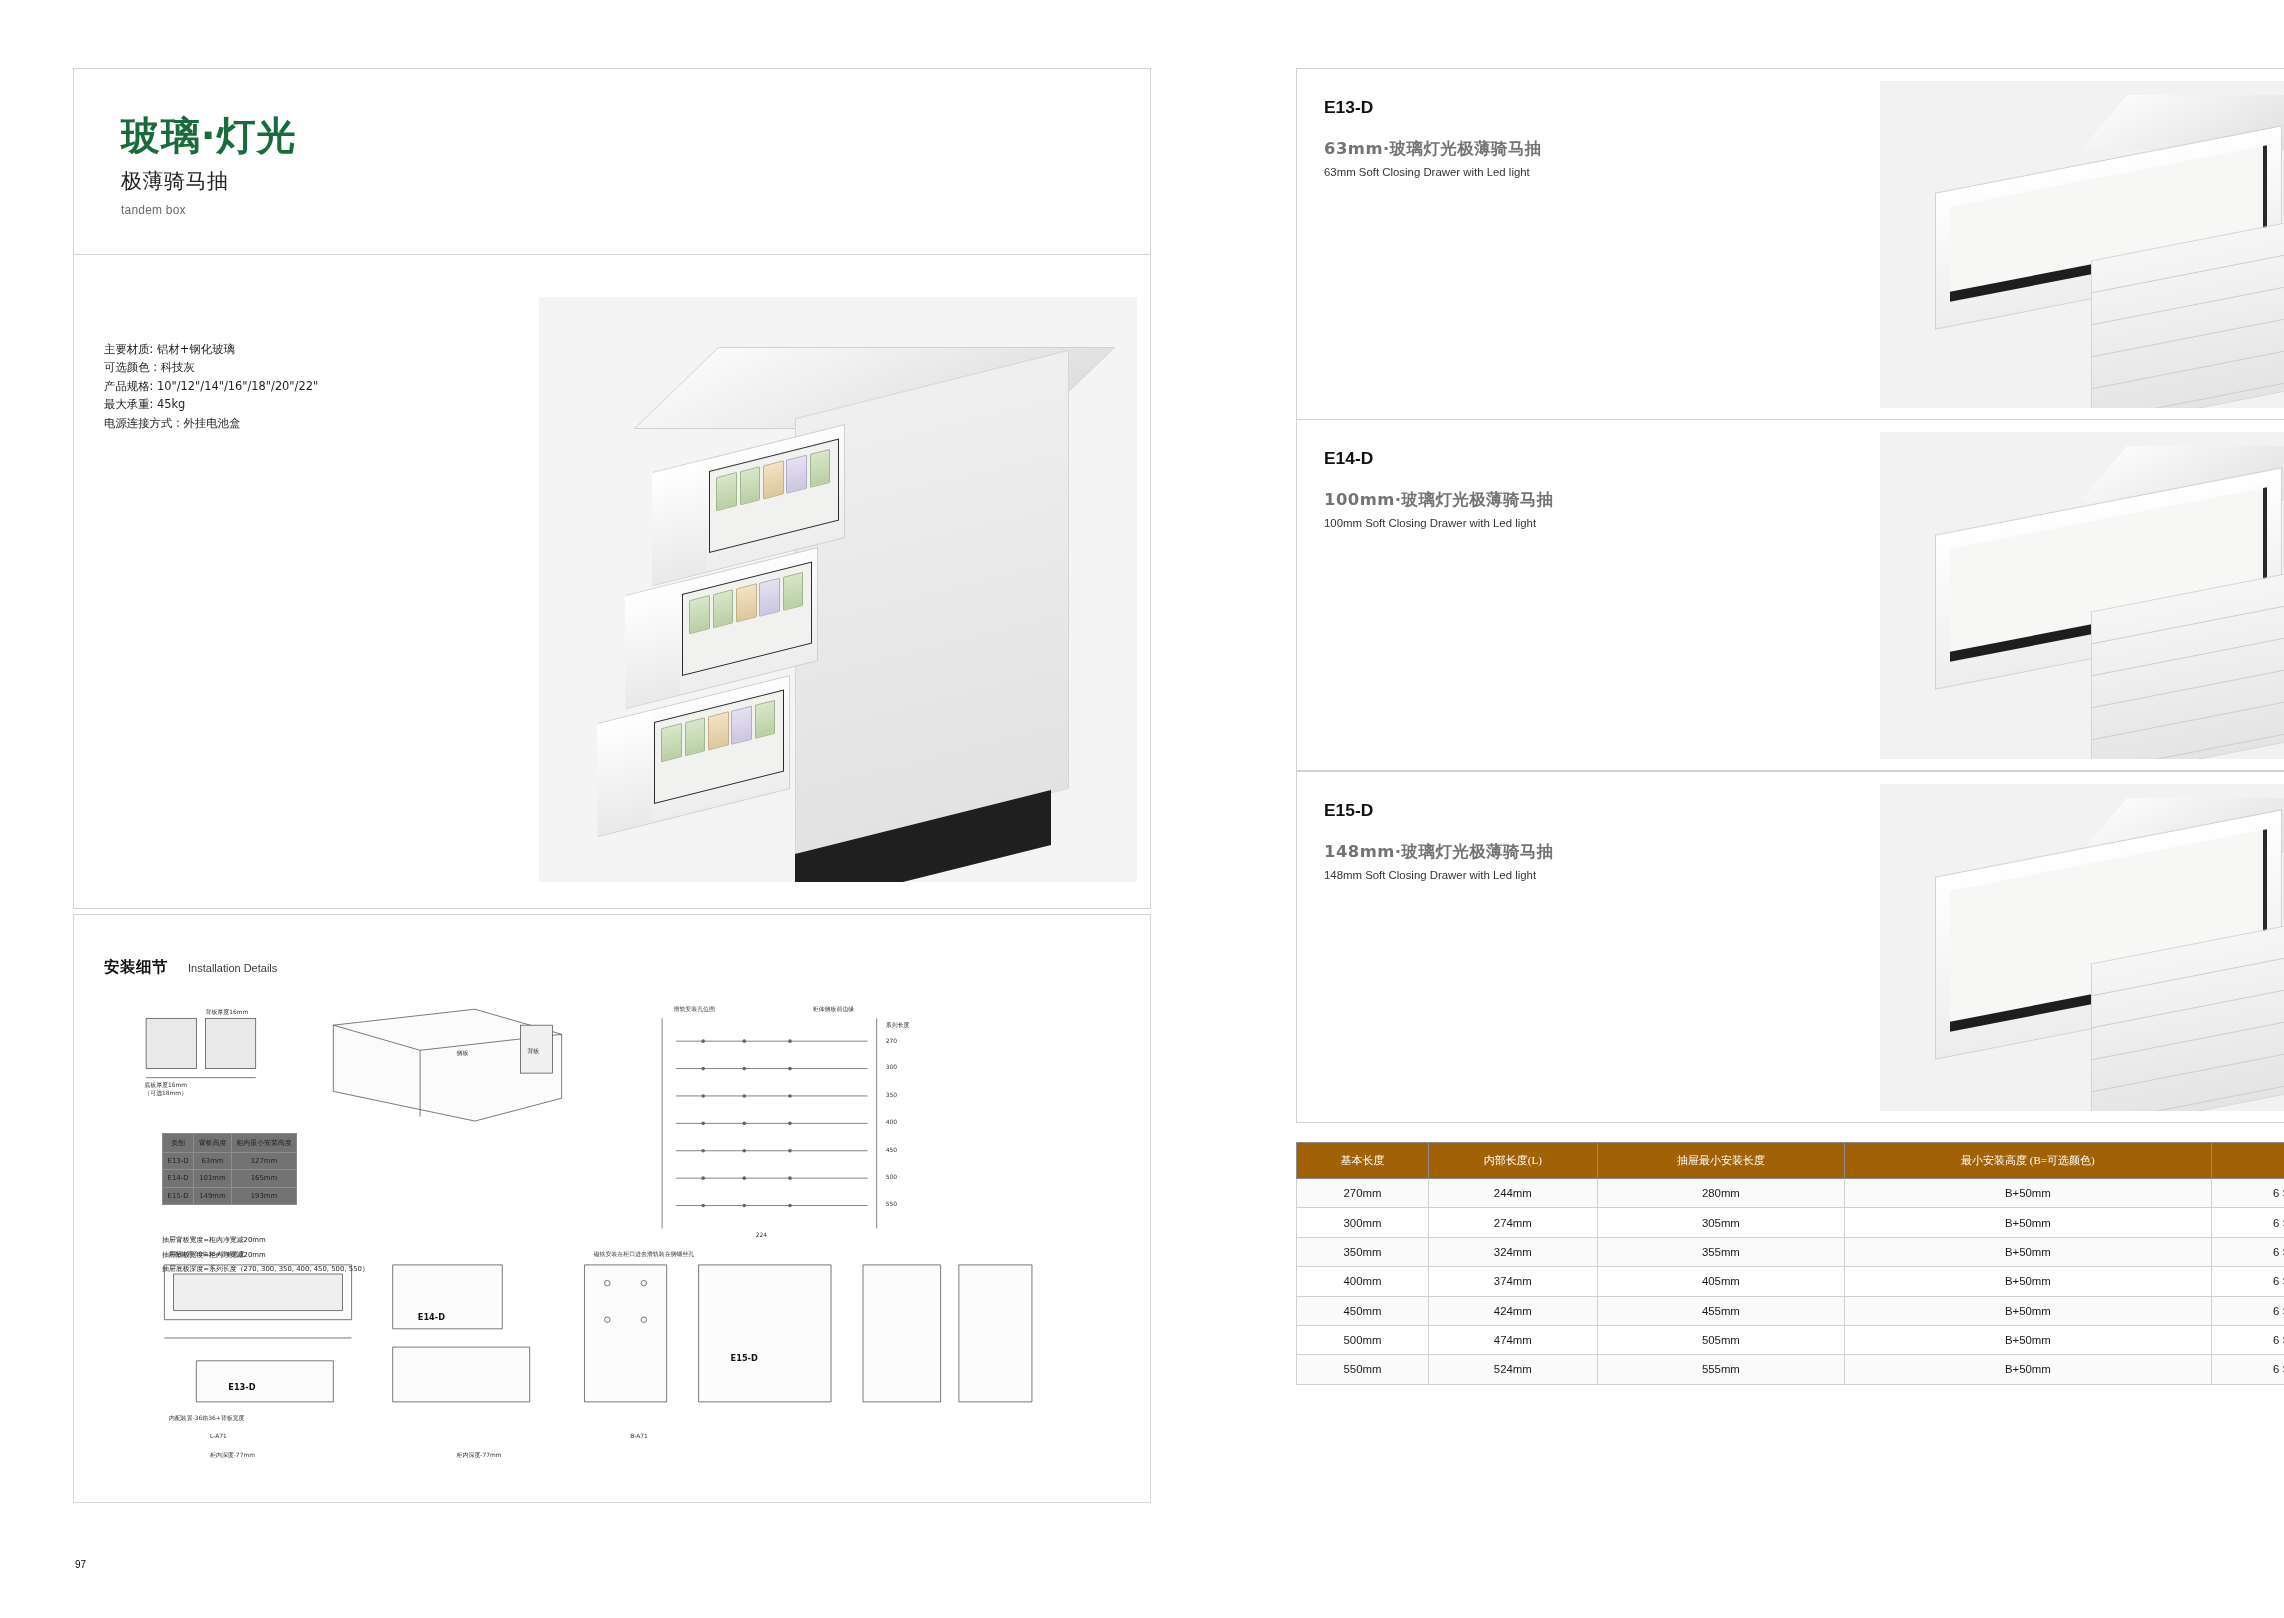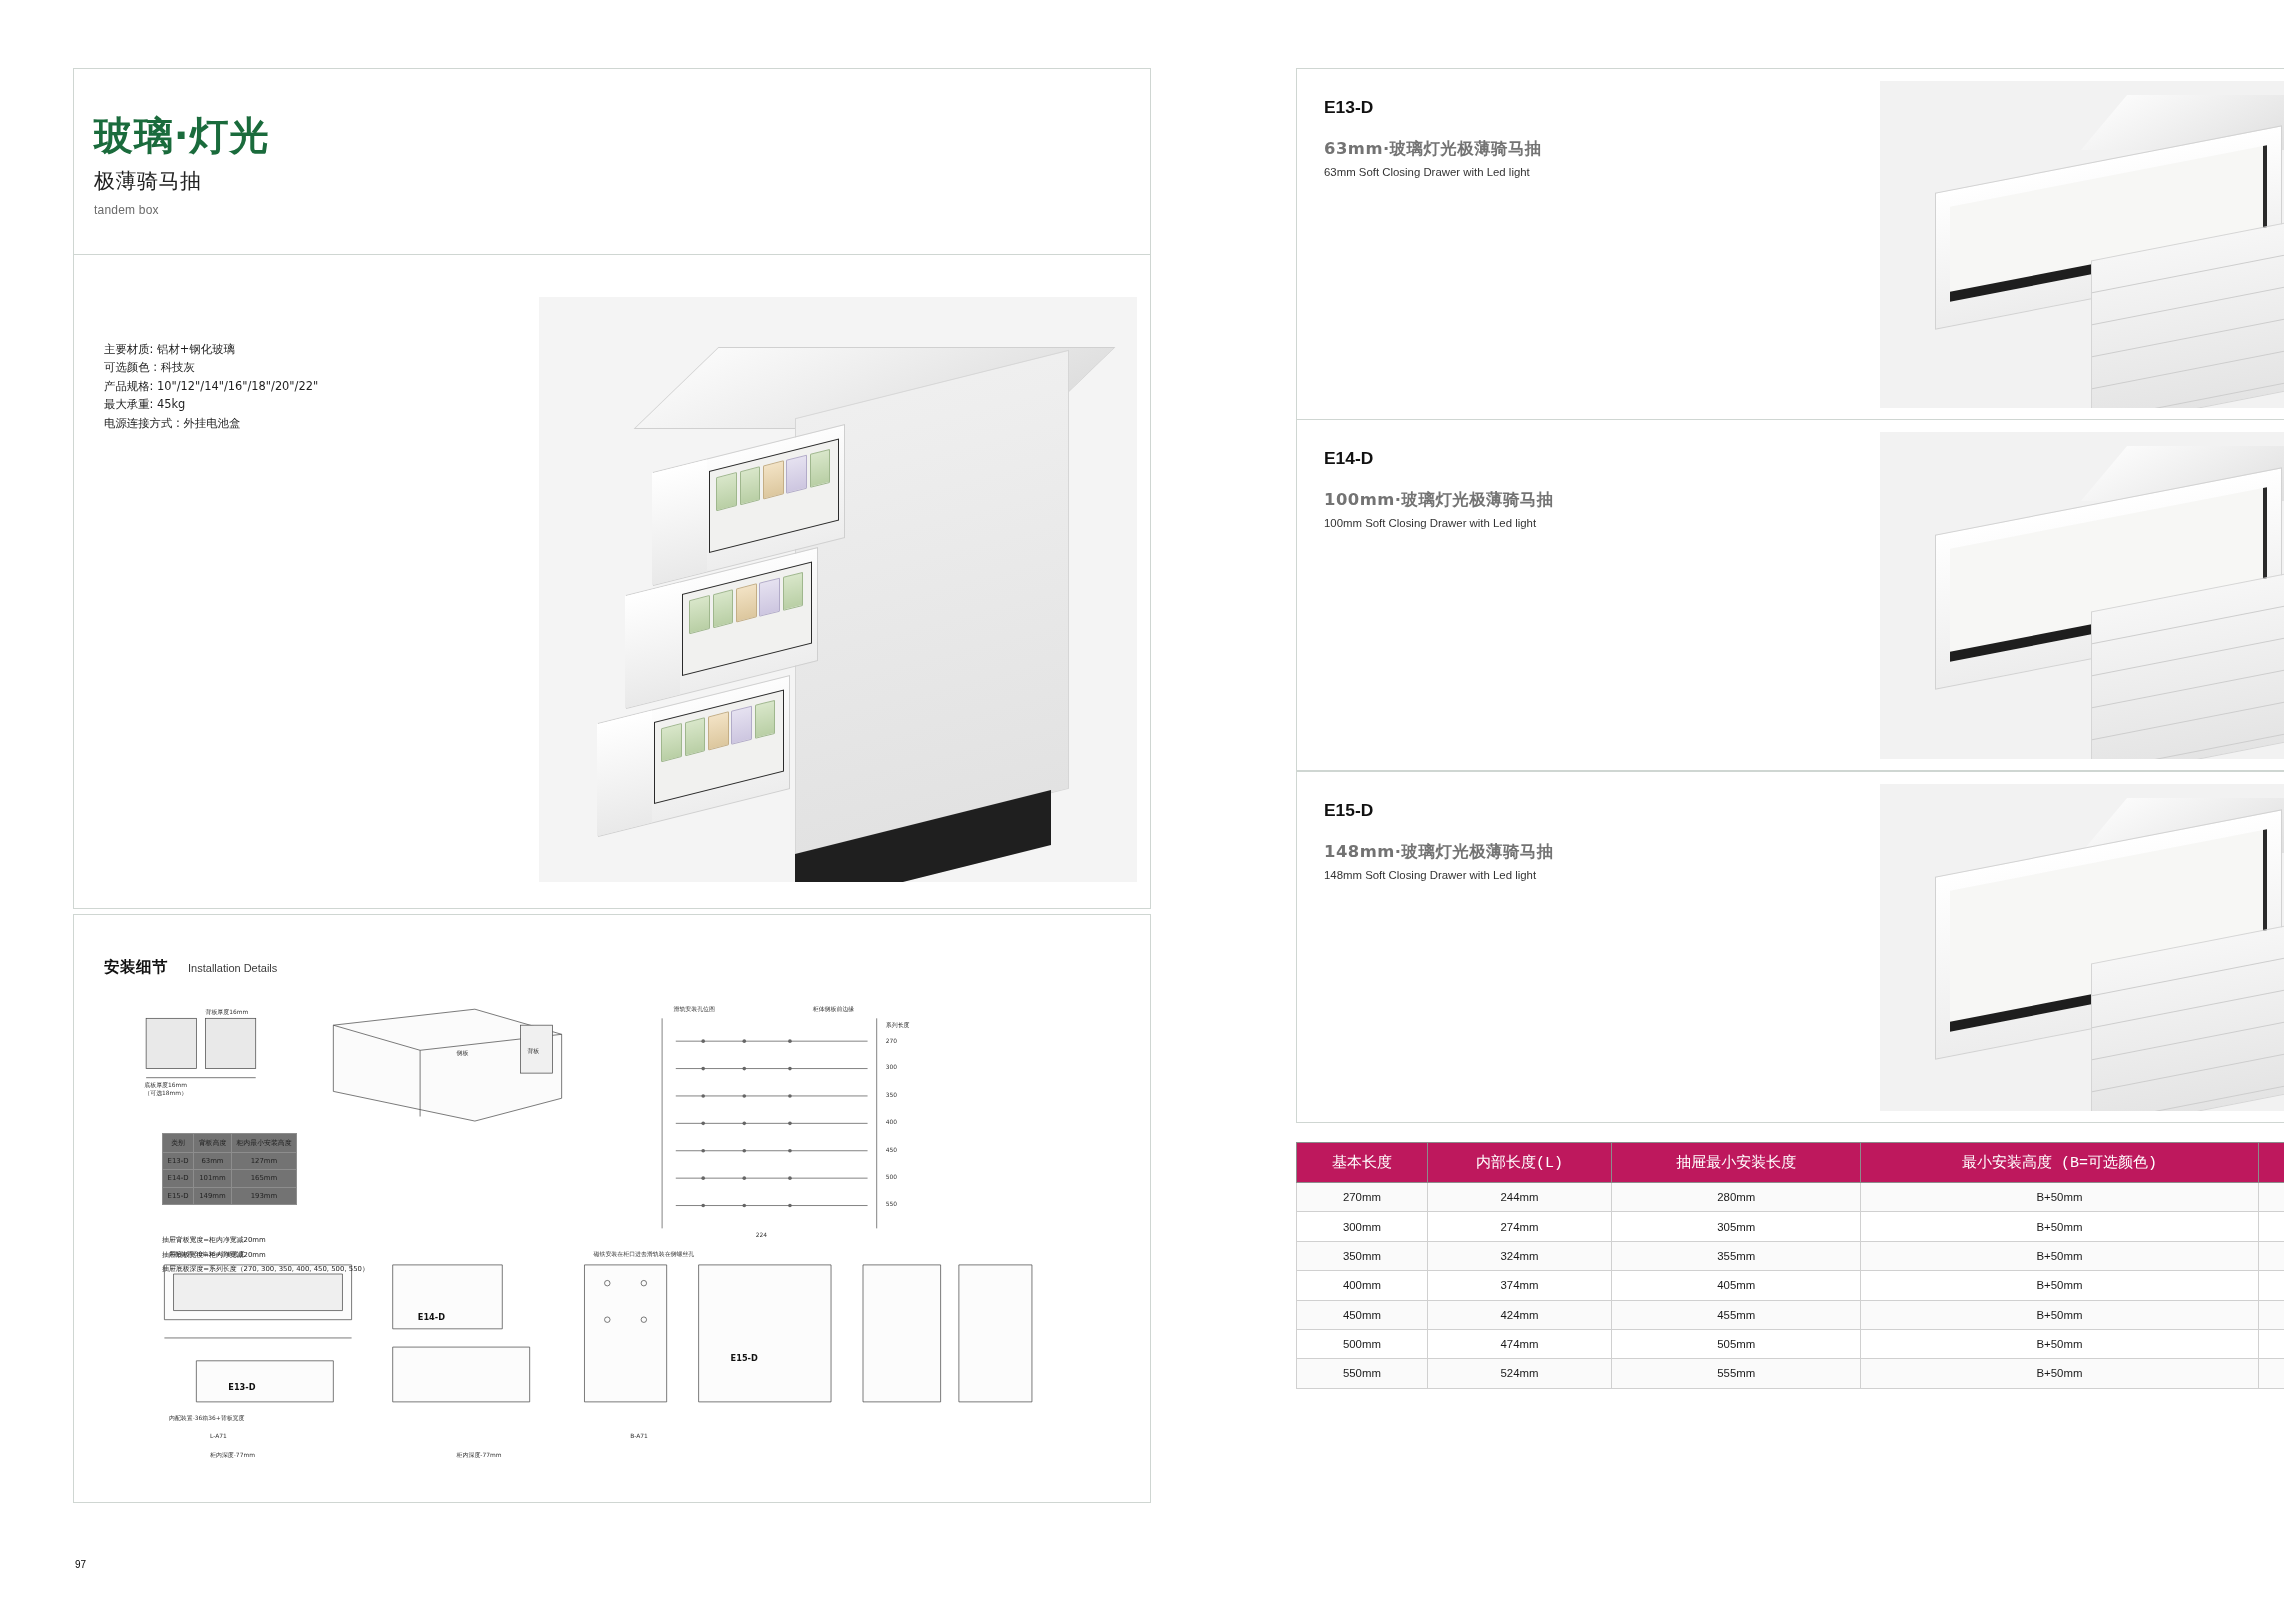--- a/index.html
+++ b/index.html
@@ -24,21 +24,21 @@
   }
 
   
   .lp-frame-top {
     left: 73px; top: 68px; width: 1078px; height: 841px;
   }
   .lp-frame-bottom {
     left: 73px; top: 914px; width: 1078px; height: 589px;
   }
 
-  .title-block { position: absolute; left: 94px; top: 116px; }
+  .title-block { position: absolute; left: 121px; top: 116px; }
   .title-cn {
     font-size: 39px; font-weight: 700; color: #1a6b3c; letter-spacing: 0.9px;
     line-height: 1.05;
     font-family: "DejaVu Sans", "Liberation Sans", sans-serif;
   }
   .title-sub {
     font-size: 21px; color: #222; margin-top: 10px; letter-spacing: 0.5px;
     font-family: "DejaVu Sans", "Liberation Sans", sans-serif;
   }
   .title-en {
@@ -183,24 +183,24 @@
   .ph-fronts span {
     display:block; height: 32px; border-bottom: 0.9px solid #cdcdcd;
   }
 
   .spec-table-wrap { position: absolute; left: 55px; top: 1142px; width: 1105px; }
   table.spec {
     width: 1105px; border-collapse: collapse;
     font-size: 11.4px; color: #1a1a1a;
   }
   table.spec thead th {
-    background: #be185d; color: #fff; font-weight: 400;
+    background: #a16207; color: #fff; font-weight: 400;
     padding: 10px 2.7px; border: 0.5px solid #8c8c8c;
-    font-family: Liberation Mono, monospace;
-    font-size: 15px;
+    font-family: Liberation Serif, serif;
+    font-size: 11px;
   }
   table.spec tbody td {
     border: 0.5px solid #d0d0d0; padding: 8.2px 2.7px; text-align: center;
     background: #fff;
   }
   table.spec tbody tr:nth-child(odd) td { background: #fafafa; }
 </style>
 </head>
 <body>
 

